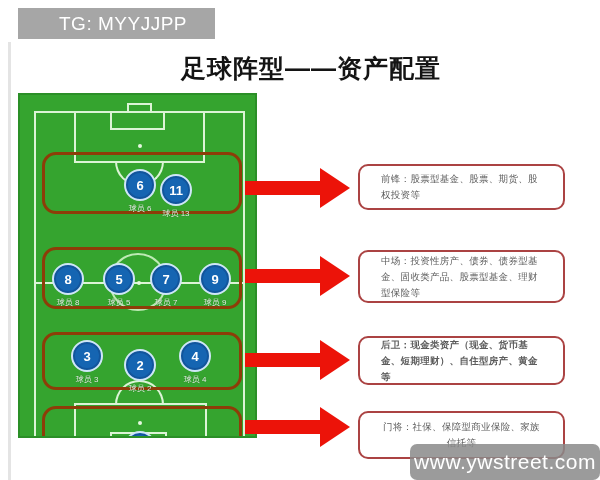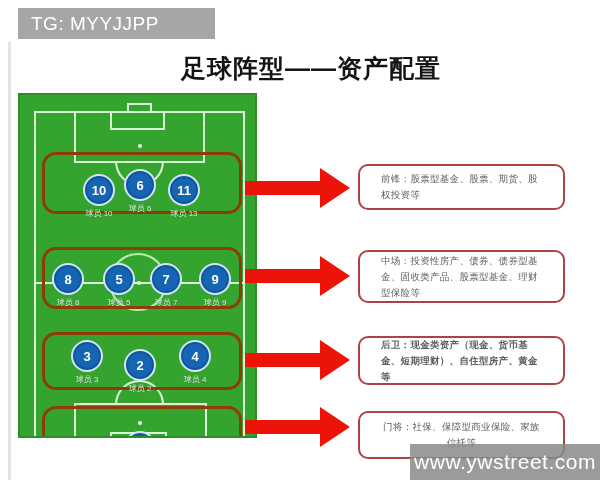--- a/index.html
+++ b/index.html
@@ -6,21 +6,21 @@
   body{
     width:600px;height:480px;position:relative;overflow:hidden;
     background:#ffffff;
     font-family:"Liberation Sans","DejaVu Sans",sans-serif;
   }
   
   .page-edge{position:absolute;left:8px;top:42px;width:3px;height:438px;background:#e4e4e4;}
   .tg-badge{
     position:absolute;left:18px;top:8px;width:197px;height:31px;
     background:#a6a6a6;color:#ffffff;font-size:19px;line-height:31px;
-    padding-left:13px;box-sizing:border-box;letter-spacing:.5px;
+    padding-left:13px;box-sizing:border-box;letter-spacing:.5px;text-align:center;
   }
   .main-title{
     position:absolute;left:11px;top:52px;width:600px;text-align:center;
     font-size:25px;font-weight:bold;color:#141414;letter-spacing:1px;
   }
   
   .pitch{
     position:absolute;left:18px;top:93px;width:239px;height:345px;
     background:#35a42f;border:2px solid #2b8f27;box-sizing:border-box;overflow:hidden;
   }
@@ -53,21 +53,21 @@
     border:2px solid #ab4343;border-radius:10px;box-sizing:border-box;
     background:#ffffff;display:flex;align-items:center;
     padding:4px 21px;
   }
   .anno-text{font-size:9.5px;line-height:16px;color:#5c5c5c;letter-spacing:.3px;}
   
   .watermark{
     position:absolute;left:410px;top:444px;width:190px;height:36px;
     background:rgba(137,137,137,.85);color:#ffffff;
     font-size:21px;display:flex;align-items:center;justify-content:center;
-    letter-spacing:.5px;z-index:20;
+    letter-spacing:.5px;z-index:20;border-radius:7px;
   }
 </style>
 </head>
 <body>
 
 <div class="page-edge"></div>
 
 <div class="tg-badge">TG: MYYJJPP</div>
 <div class="main-title">足球阵型——资产配置</div>
 
@@ -85,33 +85,27 @@
   <div class="pline arc-up" style="left:95px;top:285px;width:49px;height:25px;"></div>
   <div class="pline" style="left:54px;top:308px;width:133px;height:100px;"></div>
   <div class="pspot" style="left:118px;top:326px;"></div>
   <div class="pline" style="left:90px;top:337px;width:57px;height:60px;"></div>
 
   <div class="group-rect" style="top:57px;height:62px;"></div>
   <div class="group-rect" style="top:152px;height:62px;"></div>
   <div class="group-rect" style="top:237px;height:58px;"></div>
   <div class="group-rect" style="top:311px;height:62px;"></div>
 
-  <div class="player" style="left:49px;top:79px;">
-    <div class="pcircle">
-        <span>10</span>
-      </div>
-    <div class="plabel">球员 10</div>
-  </div>
   <div class="player" style="left:90px;top:74px;">
     <div class="pcircle">
         <span>6</span>
       </div>
     <div class="plabel">球员 6</div>
   </div>
-  <div class="player" style="left:134px;top:79px;">
+  <div class="player" style="left:126px;top:79px;">
     <div class="pcircle">
         <span>11</span>
       </div>
     <div class="plabel">球员 13</div>
   </div>
 
   <div class="player" style="left:18px;top:168px;">
     <div class="pcircle">
         <span>8</span>
       </div>

